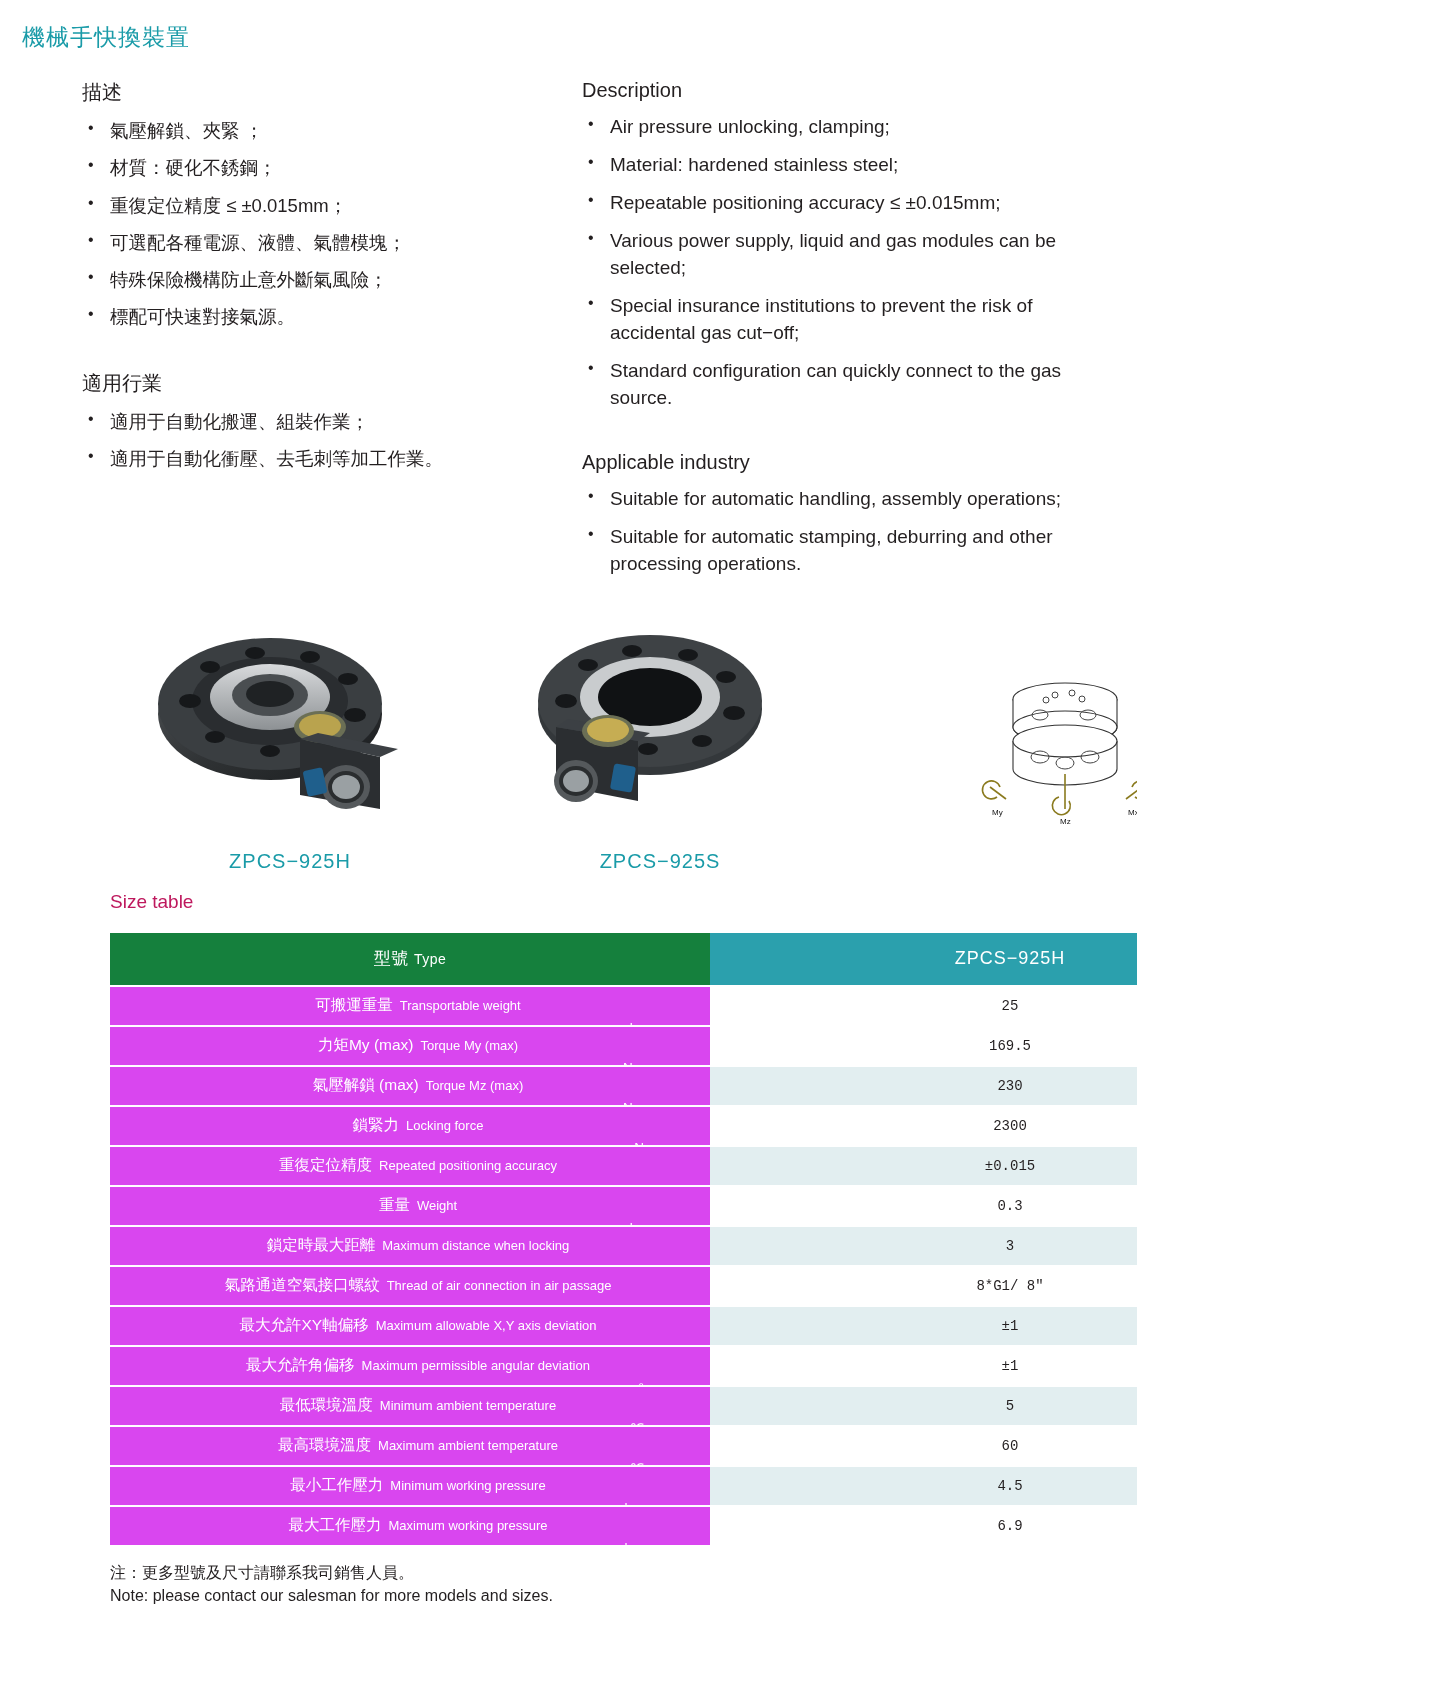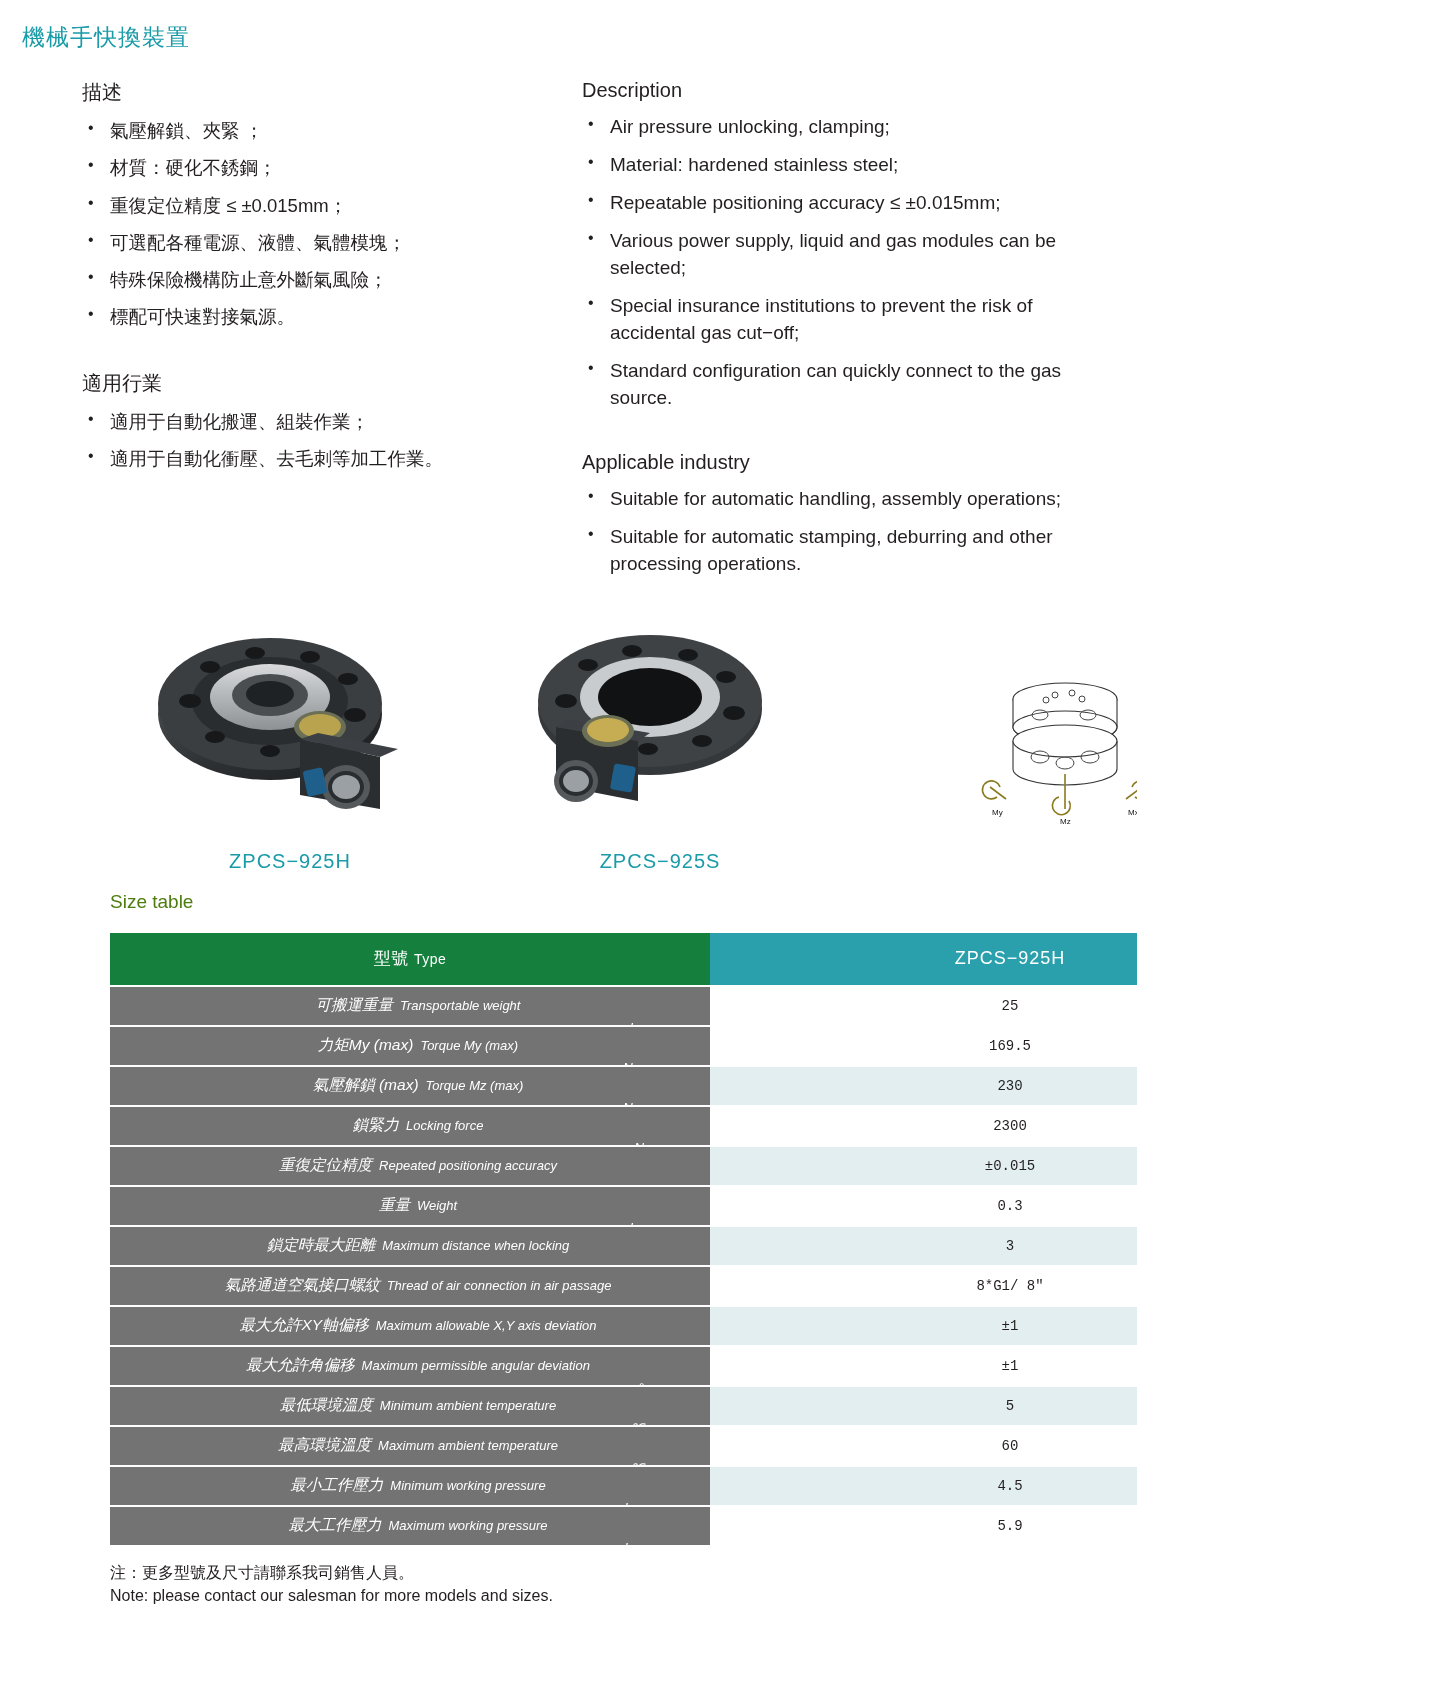--- a/index.html
+++ b/index.html
@@ -80,21 +80,21 @@
     margin-top: 6px;
   }
   .prod-img { display: block; }
 
   
   .size-label {
     position: absolute;
     left: 110px;
     bottom: 6px;
     font-size: 19px;
-    color: #4d7c0f;
+    color: #be185d;
   }
   table.spec {
     border-collapse: separate;
     border-spacing: 0 2px;
     width: 1200px;
     margin: 12px 0 0 110px;
     table-layout: fixed;
   }
   table.spec th.hdr-left {
     background: #15803d;
@@ -108,27 +108,26 @@
     background: #2ba0ad;
     color: #ffffff;
     font-weight: 400;
     height: 52px;
     font-size: 18px;
     letter-spacing: 1px;
   }
   table.spec th.hdr-left .zh { font-size: 17px; }
   table.spec th.hdr-left .en { font-size: 14px; }
   td.name {
-    background: #737373;
+    background: #d946ef;
     color: #ffffff;
     height: 38px;
     padding: 0 12px 0 28px;
     position: relative;
     width: 500px;
-    font-style: italic;
   }
   td.name .inner {
     display: flex;
     align-items: center;
     justify-content: center;
     width: 100%;
     position: relative;
   }
   td.name .zh { font-size: 15.5px; }
   td.name .en { font-size: 13px; margin-left: 7px; }
@@ -456,21 +455,21 @@
           <td class="val shade">4.5</td>
         </tr>
         <tr>
           <td class="name">
             <div class="inner">
               <span class="zh">最大工作壓力</span>
               <span class="en">Maximum working pressure</span>
               <span class="unit">bar</span>
             </div>
           </td>
-          <td class="val">5.9</td>
+          <td class="val">6.9</td>
         </tr>
       </tbody>
   </table>
 
   <div class="note">
     <div class="zh">注：更多型號及尺寸請聯系我司銷售人員。</div>
     <div class="en">Note: please contact our salesman for more models and sizes.</div>
   </div>
 
 </div>

